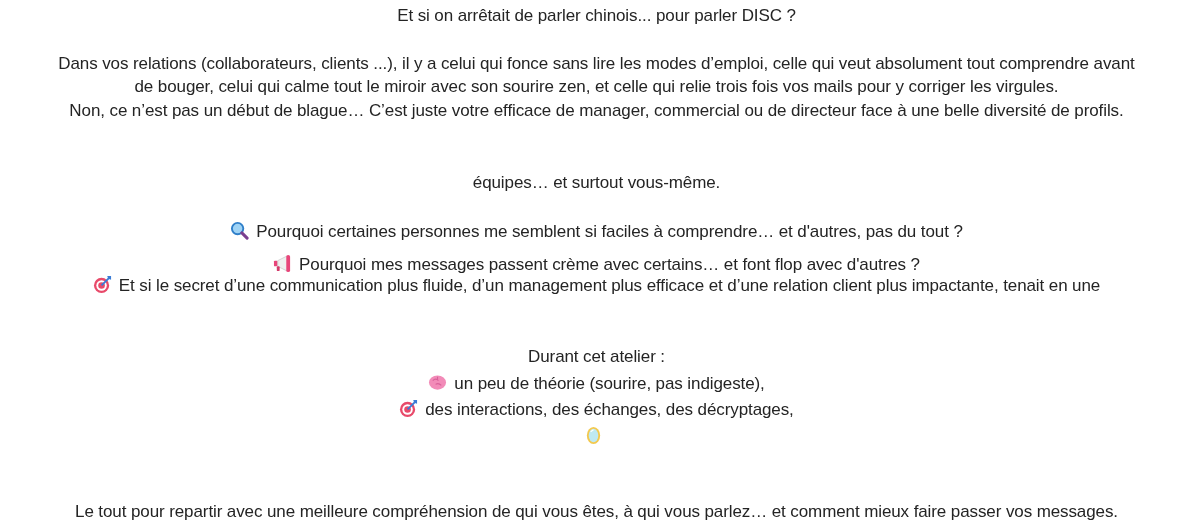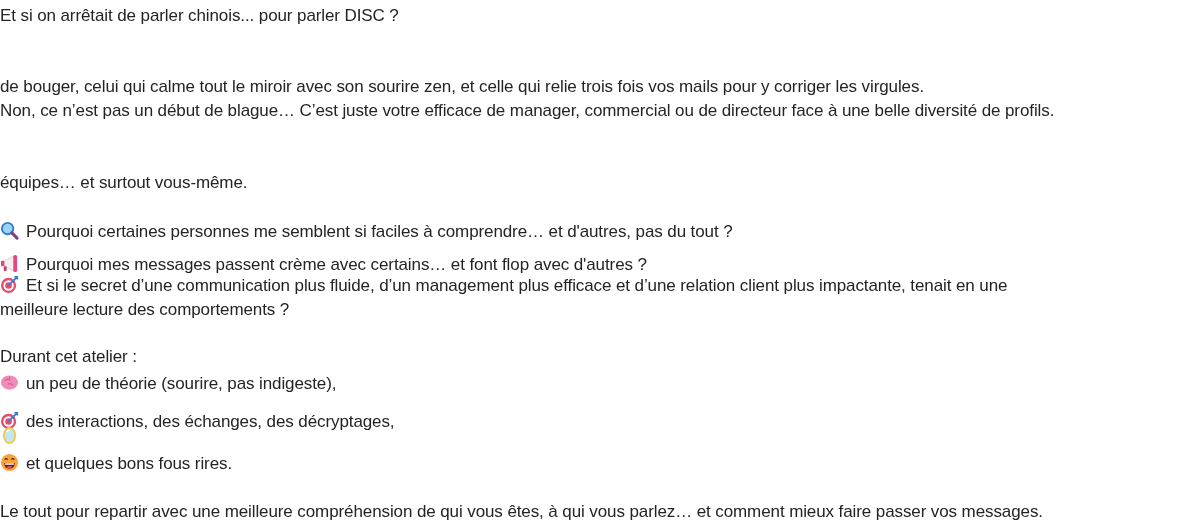--- a/index.html
+++ b/index.html
@@ -18,40 +18,41 @@
     }
     .doc {
       position: relative;
       width: 1193px;
       height: 531px;
     }
     .line {
       position: absolute;
       left: 0;
       width: 1193px;
-      text-align: left;
+      text-align: center;
       white-space: nowrap;
       line-height: 24px;
     }
     .emoji {
       display: inline-block;
       width: 19px;
       height: 19px;
       vertical-align: -3px;
       margin-right: 7px;
     }
     .emoji svg { width: 19px; height: 19px; display: block; }
   </style>
 </head>
 <body>
 
 <div class="doc">
 
   <div class="line" style="top:4px">Et si on arrêtait de parler chinois... pour parler DISC ?</div>
 
+  <div class="line" style="top:52px">Dans vos relations (collaborateurs, clients ...), il y a celui qui fonce sans lire les modes d’emploi, celle qui veut absolument tout comprendre avant</div>
   <div class="line" style="top:75px">de bouger, celui qui calme tout le miroir avec son sourire zen, et celle qui relie trois fois vos mails pour y corriger les virgules.</div>
   <div class="line" style="top:99px">Non, ce n’est pas un début de blague… C’est juste votre efficace de manager, commercial ou de directeur face à une belle diversité de profils.</div>
 
   <div class="line" style="top:171px">équipes… et surtout vous-même.</div>
 
   <div class="line" style="top:220px">
     <span class="emoji">
       <svg viewBox="0 0 20 20">
           <circle cx="8" cy="8" r="6" fill="#9fd3f5" stroke="#2f7fc9" stroke-width="2"></circle>
           <line x1="12.5" y1="12.5" x2="18" y2="18" stroke="#7a3f8f" stroke-width="3.2" stroke-linecap="round"></line>
@@ -74,34 +75,33 @@
     <span class="emoji">
       <svg viewBox="0 0 20 20">
           <circle cx="9" cy="11" r="8" fill="#e84a6a"></circle>
           <circle cx="9" cy="11" r="5.5" fill="#ffffff"></circle>
           <circle cx="9" cy="11" r="3.5" fill="#e84a6a"></circle>
           <line x1="9" y1="11" x2="17" y2="3" stroke="#3a7bd5" stroke-width="2"></line>
           <polygon points="15,1 19,1 19,5 16,4" fill="#3a7bd5"></polygon>
         </svg>
     </span><span>Et si le secret d’une communication plus fluide, d’un management plus efficace et d’une relation client plus impactante, tenait en une</span>
   </div>
-  <div class="line" style="top:298px">meilleure lecture des comportements ?</div>
 
   <div class="line" style="top:345px">Durant cet atelier :</div>
 
   <div class="line" style="top:372px">
     <span class="emoji">
       <svg viewBox="0 0 20 20">
           <ellipse cx="10" cy="10" rx="9" ry="7.5" fill="#f28bb8"></ellipse>
           <path d="M5 8 q3 -3 6 0 M8 12 q3 -2 6 1 M10 4 v3" stroke="#d9609a" stroke-width="1.2" fill="none"></path>
         </svg>
     </span><span>un peu de théorie (sourire, pas indigeste),</span>
   </div>
 
-  <div class="line" style="top:410px">
+  <div class="line" style="top:398px">
     <span class="emoji">
       <svg viewBox="0 0 20 20">
           <circle cx="9" cy="11" r="8" fill="#e84a6a"></circle>
           <circle cx="9" cy="11" r="5.5" fill="#ffffff"></circle>
           <circle cx="9" cy="11" r="3.5" fill="#e84a6a"></circle>
           <line x1="9" y1="11" x2="17" y2="3" stroke="#3a7bd5" stroke-width="2"></line>
           <polygon points="15,1 19,1 19,5 16,4" fill="#3a7bd5"></polygon>
         </svg>
     </span><span>des interactions, des échanges, des décryptages,</span>
   </div>
@@ -109,27 +109,16 @@
   <div class="line" style="top:425px">
     <span class="emoji">
       <svg viewBox="0 0 20 20">
           <ellipse cx="10" cy="10" rx="7" ry="9" fill="#f3c94f"></ellipse>
           <ellipse cx="10" cy="10" rx="5" ry="7" fill="#bfe9f2"></ellipse>
           <path d="M7 6 l3 -2" stroke="#ffffff" stroke-width="1.2"></path>
         </svg>
     </span>
   </div>
 
-  <div class="line" style="top:452px">
-    <span class="emoji">
-      <svg viewBox="0 0 20 20">
-          <circle cx="10" cy="10" r="9" fill="#f9a23b"></circle>
-          <path d="M5 7 q1.5 -2 3 0 M12 7 q1.5 -2 3 0" stroke="#5a2a12" stroke-width="1.4" fill="none"></path>
-          <path d="M4.5 10.5 h11 q0 6 -5.5 6 q-5.5 0 -5.5 -6 z" fill="#6b1f1f"></path>
-          <path d="M5.5 10.8 h9 v1.6 h-9 z" fill="#ffffff"></path>
-          <ellipse cx="10" cy="15" rx="2.6" ry="1.2" fill="#e8506a"></ellipse>
-        </svg>
-    </span><span>et quelques bons fous rires.</span>
-  </div>
 
   <div class="line" style="top:500px">Le tout pour repartir avec une meilleure compréhension de qui vous êtes, à qui vous parlez… et comment mieux faire passer vos messages.</div>
 
 </div>
 
 </body></html>

